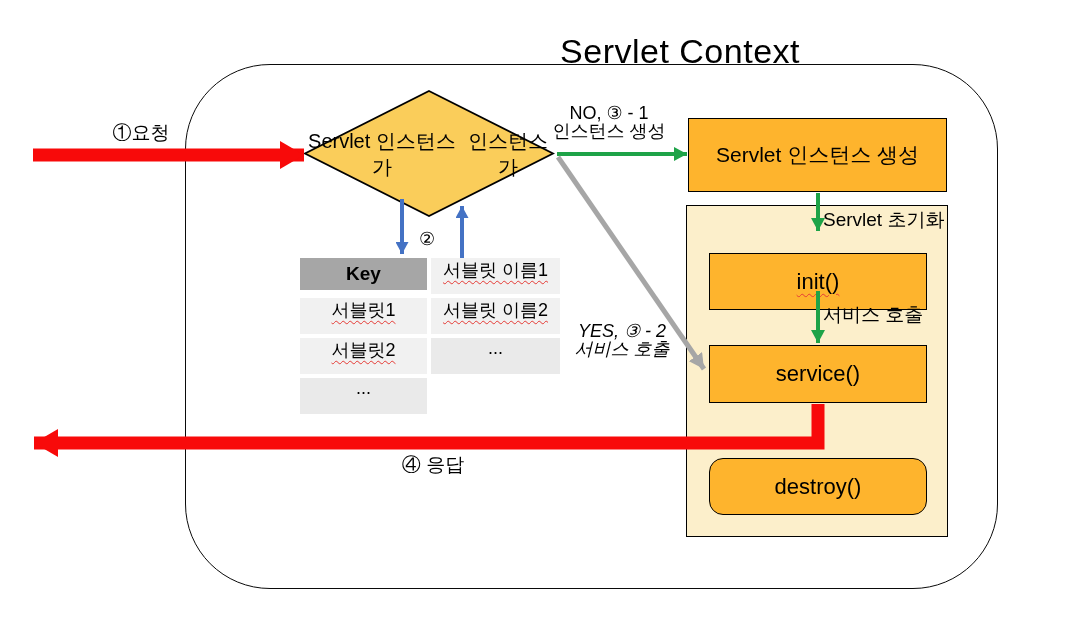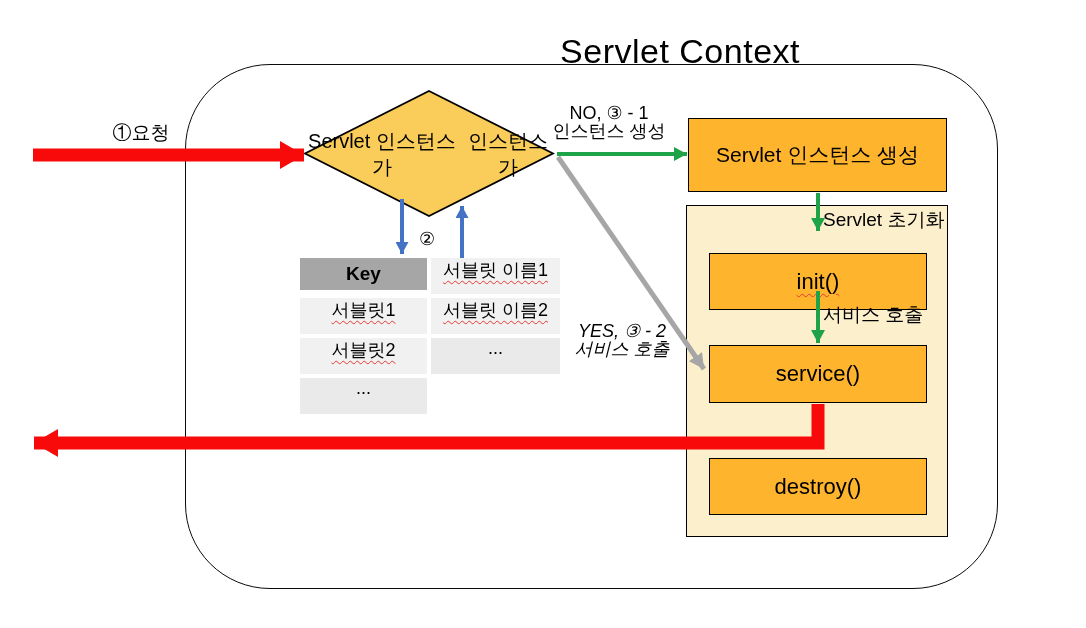--- a/index.html
+++ b/index.html
@@ -11,21 +11,21 @@
   .boundary{left:185px;top:64px;width:813px;height:525px;border:1.6px solid #0a0a0a;border-radius:85px;background:transparent;}
 
   .diamond-wrap{left:303px;top:89px;width:252px;height:129px;}
   .diamond-text{left:303px;top:89px;width:252px;height:129px;display:flex;flex-direction:row;align-items:center;justify-content:center;font-size:20px;line-height:26px;text-align:center;}
 
   .panel{left:686px;top:205px;width:262px;height:332px;background:var(--panel);border:1.6px solid #000;}
   .box{display:flex;align-items:center;justify-content:center;background:var(--box);border:1.6px solid #000;font-size:22px;}
   .box-create{left:688px;top:118px;width:259px;height:74px;font-size:21px;}
   .box-init{left:709px;top:233px;width:218px;height:57px;margin-top:20px;}
   .box-service{left:709px;top:345px;width:218px;height:58px;}
-  .box-destroy{left:709px;top:458px;width:218px;height:57px;}
+  .box-destroy{left:709px;top:458px;width:218px;height:57px;border-radius:14px;}
 
   .itable{left:300px;top:258px;width:260px;display:grid;grid-template-columns:127px 129px;gap:4px;}
   .th{height:32px;background:var(--tableHeader);display:flex;align-items:center;justify-content:center;font-weight:700;font-size:19px;}
   .td{height:36px;background:var(--tableRow);display:flex;align-items:flex-start;justify-content:center;font-size:18px;}
   .td.alt{background:var(--tableRowAlt);}
 
   .lbl{font-size:19px;white-space:nowrap;}
   .lbl2{font-size:18px;line-height:18px;text-align:center;white-space:nowrap;}
   .req-label{left:96px;top:120px;width:90px;text-align:center;}
   .no-label{left:545px;top:104px;width:128px;}
@@ -103,20 +103,21 @@
     <div>NO, ③ - 1</div>
     <div>인스턴스 생성</div>
   </div>
   <div class="abs lbl2 yes-label">
     <div>YES, ③ - 2</div>
     <div>서비스 호출</div>
   </div>
   <div class="abs step2-label">②</div>
   <div class="abs lbl initsec-label">Servlet 초기화</div>
   <div class="abs lbl svccall-label">서비스 호출</div>
+  <div class="abs lbl resp-label">④ 응답</div>
 
   <svg class="abs overlay" viewBox="0 0 1086 628">
     <defs>
       <marker id="mGreen" markerUnits="userSpaceOnUse" markerWidth="14" markerHeight="14" refX="13" refY="7" orient="auto">
         <polygon class="f-green" points="0,0 13,7 0,14"></polygon>
       </marker>
       <marker id="mBlue" markerUnits="userSpaceOnUse" markerWidth="13" markerHeight="13" refX="12" refY="6.5" orient="auto">
         <polygon class="f-blue" points="0,0 12,6.5 0,13"></polygon>
       </marker>
       <marker id="mGray" markerUnits="userSpaceOnUse" markerWidth="16" markerHeight="16" refX="15" refY="8" orient="auto">

